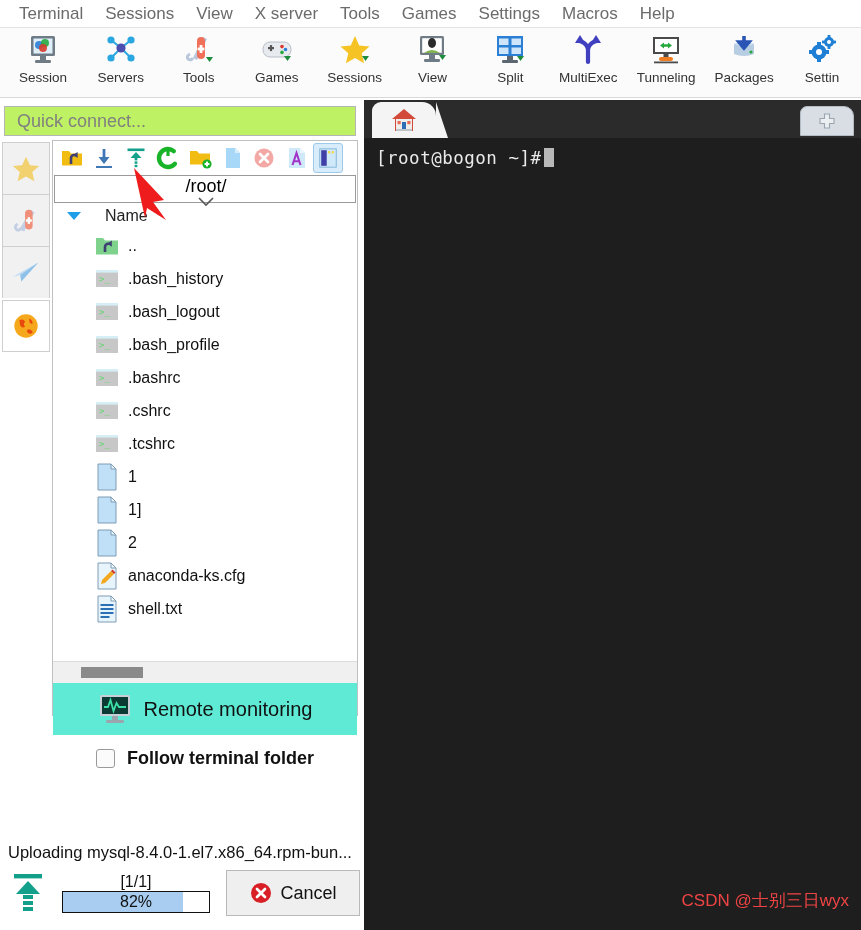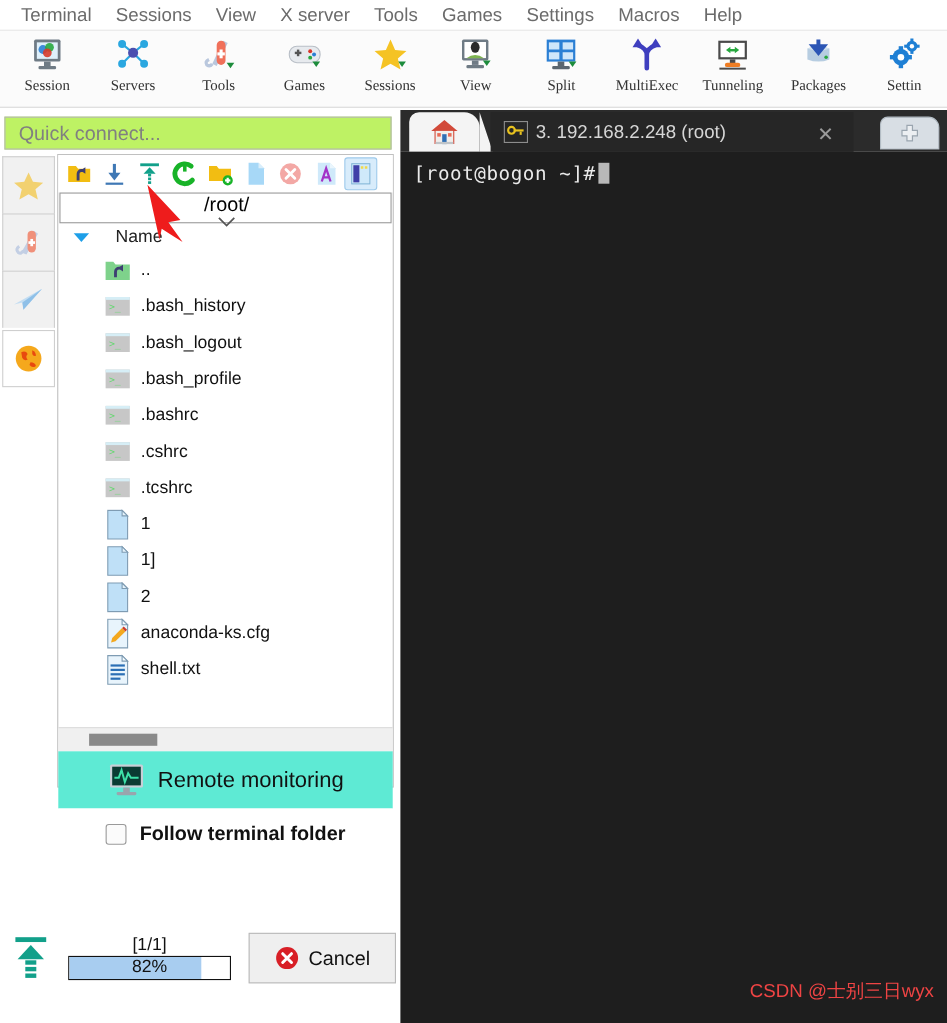--- a/index.html
+++ b/index.html
@@ -24,21 +24,21 @@
 
   
   .toolbar {
     position: absolute; left: 0; top: 28px; width: 861px; height: 70px;
     background: #fbfbfb; border-bottom: 1px solid #d9d9d9;
     display: flex; align-items: flex-start; padding-left: 4px; box-sizing: border-box;
   }
   .tb-item {
     width: 82px; height: 68px; display: flex; flex-direction: column;
     align-items: center; justify-content: flex-start; padding-top: 4px;
-    box-sizing: border-box; cursor: default; font-family: Liberation Serif, serif;
+    box-sizing: border-box; cursor: default;
   }
   .tb-ico { width: 36px; height: 36px; position: relative; }
   .tb-lbl { font-size: 13.5px; color: #333; margin-top: 2px; white-space: nowrap; }
 
   
   .quickconnect {
     position: absolute; left: 4px; top: 106px; width: 352px; height: 30px;
     border: 1px solid #b5b5b5; background: #bef264; box-sizing: border-box;
     display: flex; align-items: center; padding-left: 12px;
     font-size: 18px; color: #808080;
@@ -687,20 +687,21 @@
     </div>
 
     <div class="follow-row">
       <span class="cbox"></span>
       <span class="lbl">Follow terminal folder</span>
     </div>
 
   </div>
 
   <div class="xfer">
+    <div class="xfer-text">Uploading mysql-8.4.0-1.el7.x86_64.rpm-bun...</div>
     <div class="xfer-body">
       <div class="xfer-arrow">
         <svg width="40" height="46" viewBox="0 0 40 46">
           <rect x="6" y="4" width="28" height="4.4" fill="#12a08a"></rect>
           <path d="M8 24 h24 L20 11 Z" fill="#12a08a"></path>
           <rect x="15" y="25" width="10" height="4" fill="#12a08a"></rect>
           <rect x="15" y="31" width="10" height="4" fill="#12a08a"></rect>
           <rect x="15" y="37" width="10" height="4" fill="#12a08a"></rect>
         </svg>
       </div>
@@ -731,31 +732,20 @@
           <svg width="26" height="26" viewBox="0 0 26 26">
             <path d="M13 2 L25 12 h-3 v12 h-18 V12 H1 Z" fill="#d24a3a"></path>
             <rect x="5" y="12" width="16" height="12" fill="#f0eeeb"></rect>
             <rect x="11" y="15" width="4" height="9" fill="#2f6fb5"></rect>
             <rect x="6.5" y="14" width="3.2" height="3.2" fill="#e86a55"></rect>
             <rect x="16.3" y="14" width="3.2" height="3.2" fill="#e86a55"></rect>
             <rect x="5" y="22" width="16" height="2" fill="#bfc4c8"></rect>
           </svg>
         </span>
       </div>
-      <div class="tab-active">
-        <span class="tab-key">
-          <svg width="16" height="14" viewBox="0 0 16 14">
-            <circle cx="4" cy="5.5" r="3.1" fill="none" stroke="#e8c21f" stroke-width="2"></circle>
-            <rect x="6" y="4.6" width="9" height="2" fill="#e8c21f"></rect>
-            <rect x="11.4" y="6.6" width="1.9" height="3" fill="#e8c21f"></rect>
-          </svg>
-        </span>
-        <span class="tab-title">3. 192.168.2.248 (root)</span>
-        <span class="tab-close">✕</span>
-      </div>
       <div class="tab-new">
         <span>
           <svg width="18" height="18" viewBox="0 0 18 18">
             <path d="M6.5 2 h5 v4.5 h4.5 v5 h-4.5 v4.5 h-5 v-4.5 h-4.5 v-5 h4.5 Z" fill="#eceff2" stroke="#9aa5af" stroke-width="1.1"></path>
           </svg>
         </span>
       </div>
     </div>
 
     <div class="terminal">

